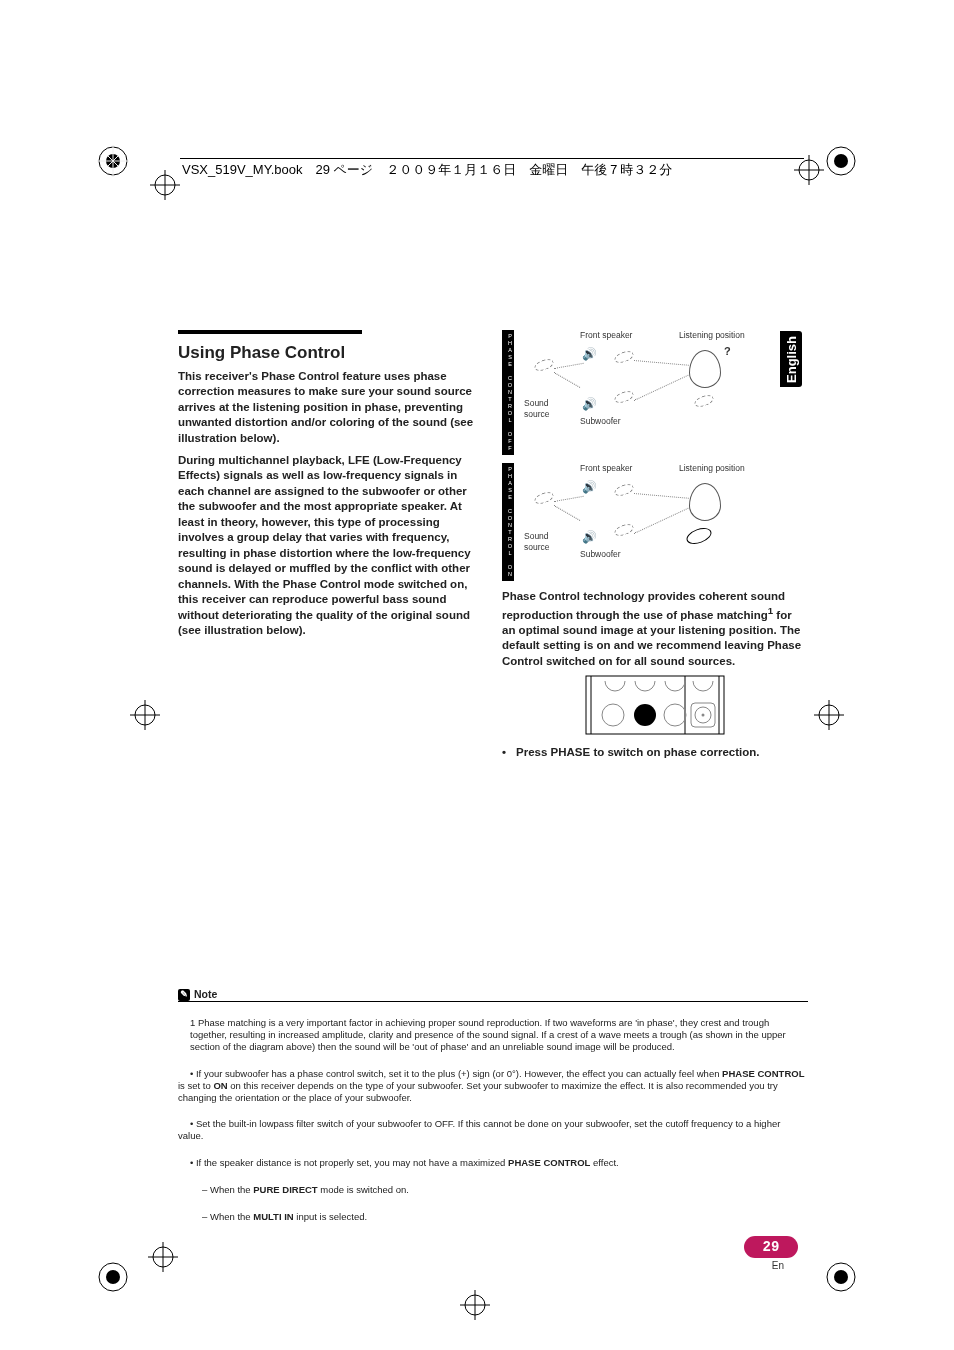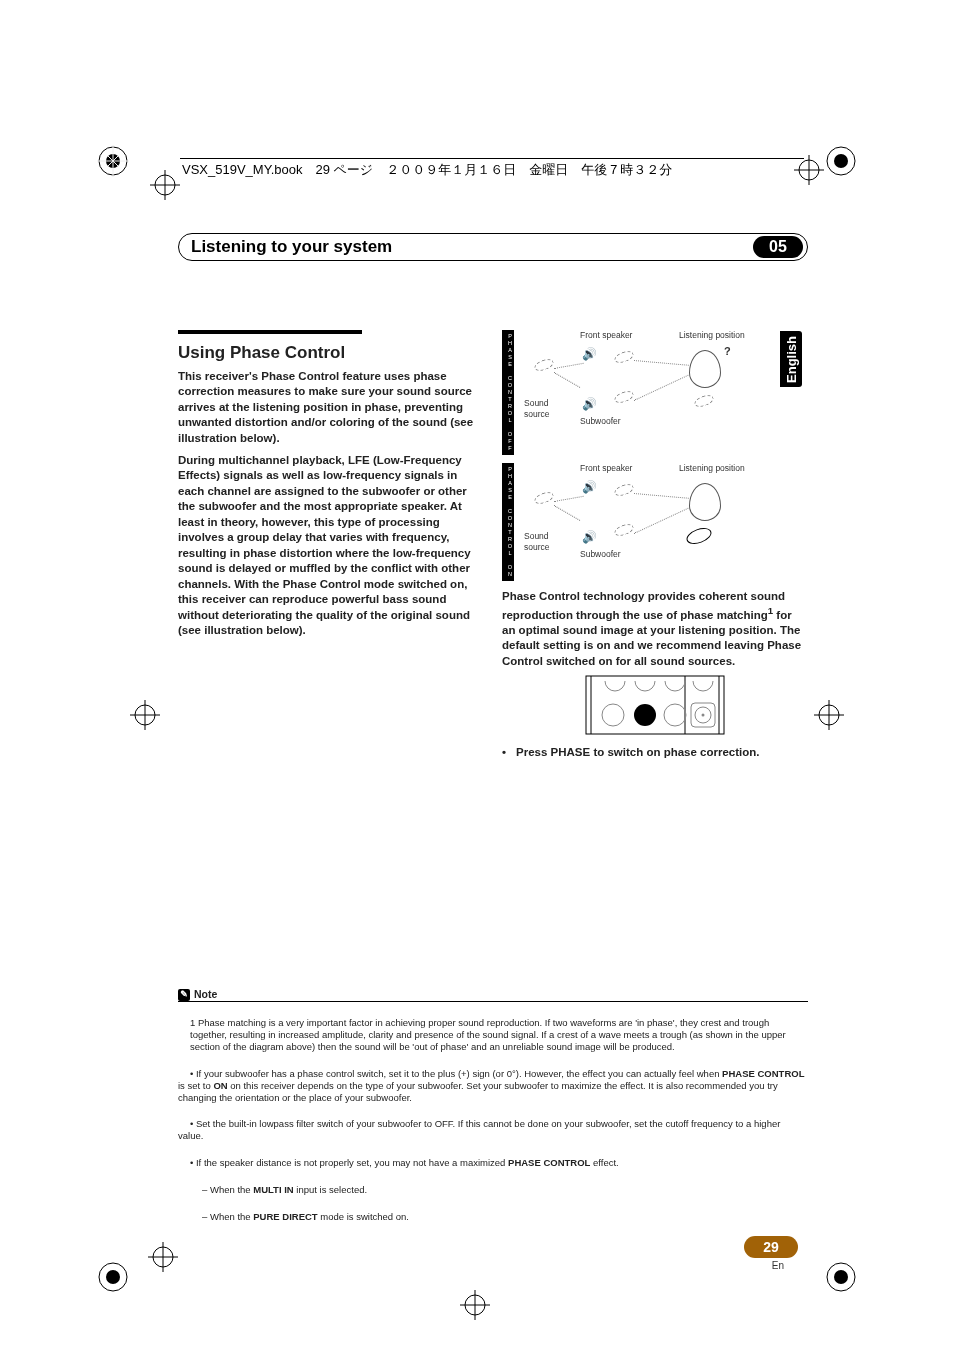--- a/index.html
+++ b/index.html
@@ -165,28 +165,29 @@
   .indent1 { padding-left: 12px; }
   .indent2 { padding-left: 24px; }
   .bold { font-weight: bold; }
 
   .page-num {
     position: absolute;
     right: 156px;
     top: 1236px;
     width: 54px;
     height: 22px;
-    background: #a16207;
+    background: #be185d;
     color: #fff;
     border-radius: 11px;
     display: flex;
     align-items: center;
     justify-content: center;
     font-weight: bold;
     font-size: 14px;
+    font-family: Liberation Mono, monospace;
   }
   .page-num-sub {
     position: absolute;
     right: 170px;
     top: 1260px;
     font-size: 10px;
     color: #333;
     text-align: right;
   }
 </style>
@@ -262,24 +263,20 @@
     <svg width="30" height="30">
         <circle cx="15" cy="15" r="10" fill="none" stroke="#000"></circle>
         <line x1="0" y1="15" x2="30" y2="15" stroke="#000"></line>
         <line x1="15" y1="0" x2="15" y2="30" stroke="#000"></line>
       </svg>
   </div>
 
   <div class="header-line"></div>
   <div class="header-text">VSX_519V_MY.book　29 ページ　２００９年１月１６日　金曜日　午後７時３２分</div>
 
-  <div class="chapter-bar">
-    <div class="chapter-title">Listening to your system</div>
-    <div class="chapter-pill">05</div>
-  </div>
 
   <div class="lang-tab">
       <span>English</span>
     </div>
 
   <div class="content">
 
     <div class="col">
       <h2 class="h2">Using Phase Control</h2>
       <p class="para">This receiver's Phase Control feature uses phase correction measures to make sure your sound source arrives at the listening position in phase, preventing unwanted distortion and/or coloring of the sound (see illustration below).</p>
@@ -371,22 +368,22 @@
     <div class="notes-hr"></div>
     <p class="indent1">1  Phase matching is a very important factor in achieving proper sound reproduction. If two waveforms are 'in phase', they crest and trough together, resulting in increased amplitude, clarity and presence of the sound signal. If a crest of a wave meets a trough (as shown in the upper section of the diagram above) then the sound will be 'out of phase' and an unreliable sound image will be produced.</p>
     <p>
       <span class="indent1">• If your subwoofer has a phase control switch, set it to the plus (+) sign (or 0°). However, the effect you can actually feel when </span><span class="bold">PHASE CONTROL</span><span> is set to </span><span class="bold">ON</span><span> on this receiver depends on the type of your subwoofer. Set your subwoofer to maximize the effect. It is also recommended you try changing the orientation or the place of your subwoofer.</span>
     </p>
     <p><span class="indent1">• Set the built-in lowpass filter switch of your subwoofer to OFF. If this cannot be done on your subwoofer, set the cutoff frequency to a higher value.</span></p>
     <p class="indent1">
       <span>• If the speaker distance is not properly set, you may not have a maximized </span><span class="bold">PHASE CONTROL</span><span> effect.</span>
     </p>
     <p class="indent2">
-      <span>– When the </span><span class="bold">MULTI IN</span><span> input is selected.</span>
+      <span>– When the </span><span class="bold">PURE DIRECT</span><span> mode is switched on.</span>
     </p>
     <p class="indent2">
-      <span>– When the </span><span class="bold">PURE DIRECT</span><span> mode is switched on.</span>
+      <span>– When the </span><span class="bold">MULTI IN</span><span> input is selected.</span>
     </p>
   </div>
 
   <div class="page-num">29</div>
   <div class="page-num-sub">En</div>
 </div>
 
 </body></html>

